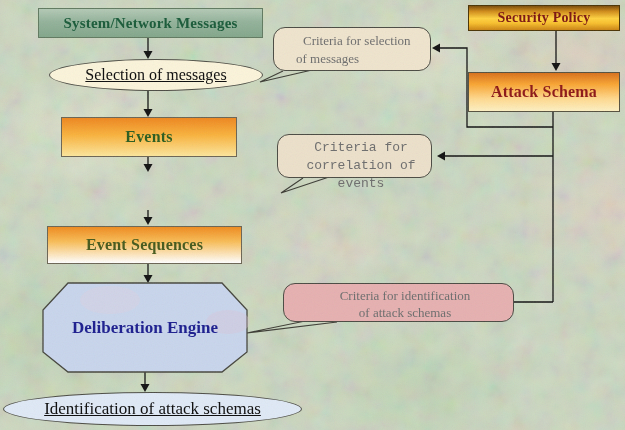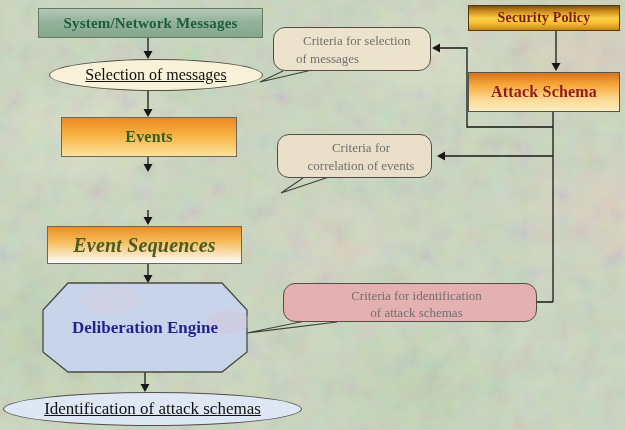--- a/index.html
+++ b/index.html
@@ -25,40 +25,40 @@
   
   .box{border:1px solid #5c5c50;font-weight:bold;letter-spacing:.2px;}
   .box-snm{left:38px;top:8px;width:225px;height:30px;line-height:28px;font-size:15px;color:#185a38;
     background:linear-gradient(180deg,#b3c9b5 0%,#93b29a 45%,#82a68a 100%);border-color:#60795f;}
   .box-sp{left:468px;top:5px;width:152px;height:26px;line-height:24px;font-size:14px;color:#7c1410;
     background:linear-gradient(180deg,#7c4c08 0%,#cf8a18 22%,#ffd23f 52%,#f8bf2c 72%,#ca8312 100%);border-color:#4a3304;}
   .box-as{left:468px;top:72px;width:152px;height:40px;line-height:38px;font-size:16px;color:#8c1616;
     background:linear-gradient(180deg,#d8701a 0%,#f9a532 30%,#ffd98e 68%,#fdf0c2 100%);border-color:#55503e;}
   .box-events{left:61px;top:117px;width:176px;height:40px;line-height:38px;font-size:16px;color:#2b5c1e;
     background:linear-gradient(180deg,#ee861e 0%,#f9b23c 45%,#fce59a 100%);border-color:#6b6453;}
-  .box-es{left:47px;top:226px;width:195px;height:38px;line-height:36px;font-size:20px;color:#45591b;
-    background:linear-gradient(180deg,#ef8a1e 0%,#f8bc55 40%,#ffffff 100%);border-color:#6b6453;font-style:italic;}
+  .box-es{left:47px;top:226px;width:195px;height:38px;line-height:36px;font-size:16px;color:#45591b;
+    background:linear-gradient(180deg,#ef8a1e 0%,#f8bc55 40%,#ffffff 100%);border-color:#6b6453;}
 
   
   .ellipse{border:1px solid #4c4c44;border-radius:50%;color:#0a0a0a;text-decoration:underline;}
   .el-som{left:49px;top:59px;width:214px;height:32px;line-height:30px;font-size:16px;background:#fbf4da;}
   .el-ses{left:18px;top:172px;width:274px;height:38px;line-height:36px;font-size:17px;background:#f3f3ef;}
   .el-ias{left:3px;top:392px;width:299px;height:34px;line-height:32px;font-size:17px;background:#dfe9f6;}
 
   
   .oct-label{left:43px;top:283px;width:204px;height:89px;display:flex;align-items:center;justify-content:center;
     font-weight:bold;font-size:17px;color:#1a1c8e;z-index:11;position:absolute;}
 
   
   .callout{border:1px solid #4a4a42;border-radius:12px;color:#6d6d6d;font-size:13px;line-height:18px;padding-top:4px;padding-left:13px;}
   .co-1{left:273px;top:27px;width:158px;height:44px;background:#efe4cd;text-align:left;}
   .co-1 .l1{padding-left:16px;}
   .co-1 .l2{padding-left:9px;}
-  .co-2{left:277px;top:134px;width:155px;height:44px;background:#ece0ca;}
-  .co-3{left:283px;top:283px;width:254px;height:39px;background:#e6b0b0;line-height:17px;padding-top:3px;}
+  .co-2{left:277px;top:134px;width:155px;height:44px;background:#ece0ca;font-family:Liberation Mono, monospace;}
+  .co-3{left:283px;top:283px;width:231px;height:39px;background:#e6b0b0;line-height:17px;padding-top:3px;}
 </style>
 </head>
 <body>
 
 <div class="stage">
 
   <svg class="layer noise-under" width="625" height="430">
     <filter id="blotch">
         <feTurbulence type="fractalNoise" baseFrequency="0.045" numOctaves="3" seed="11"></feTurbulence>
       </filter>

